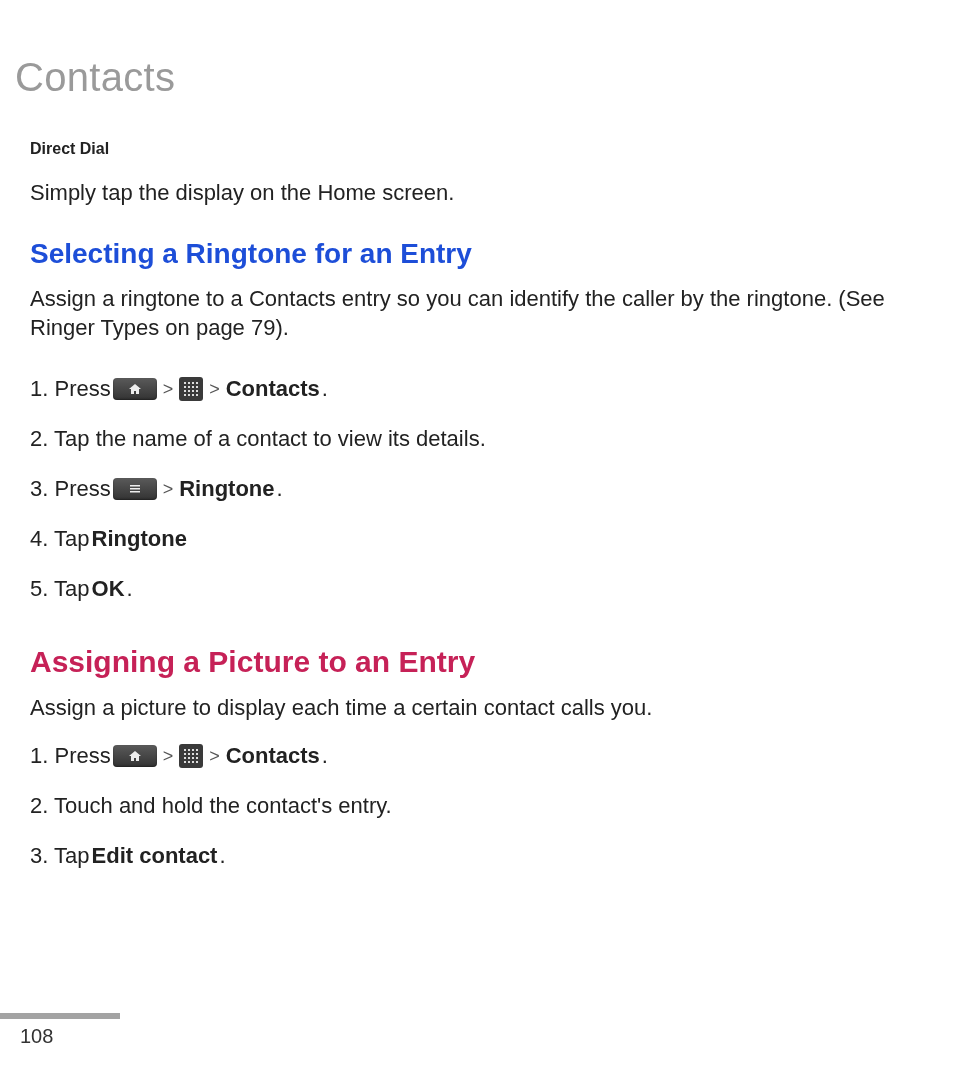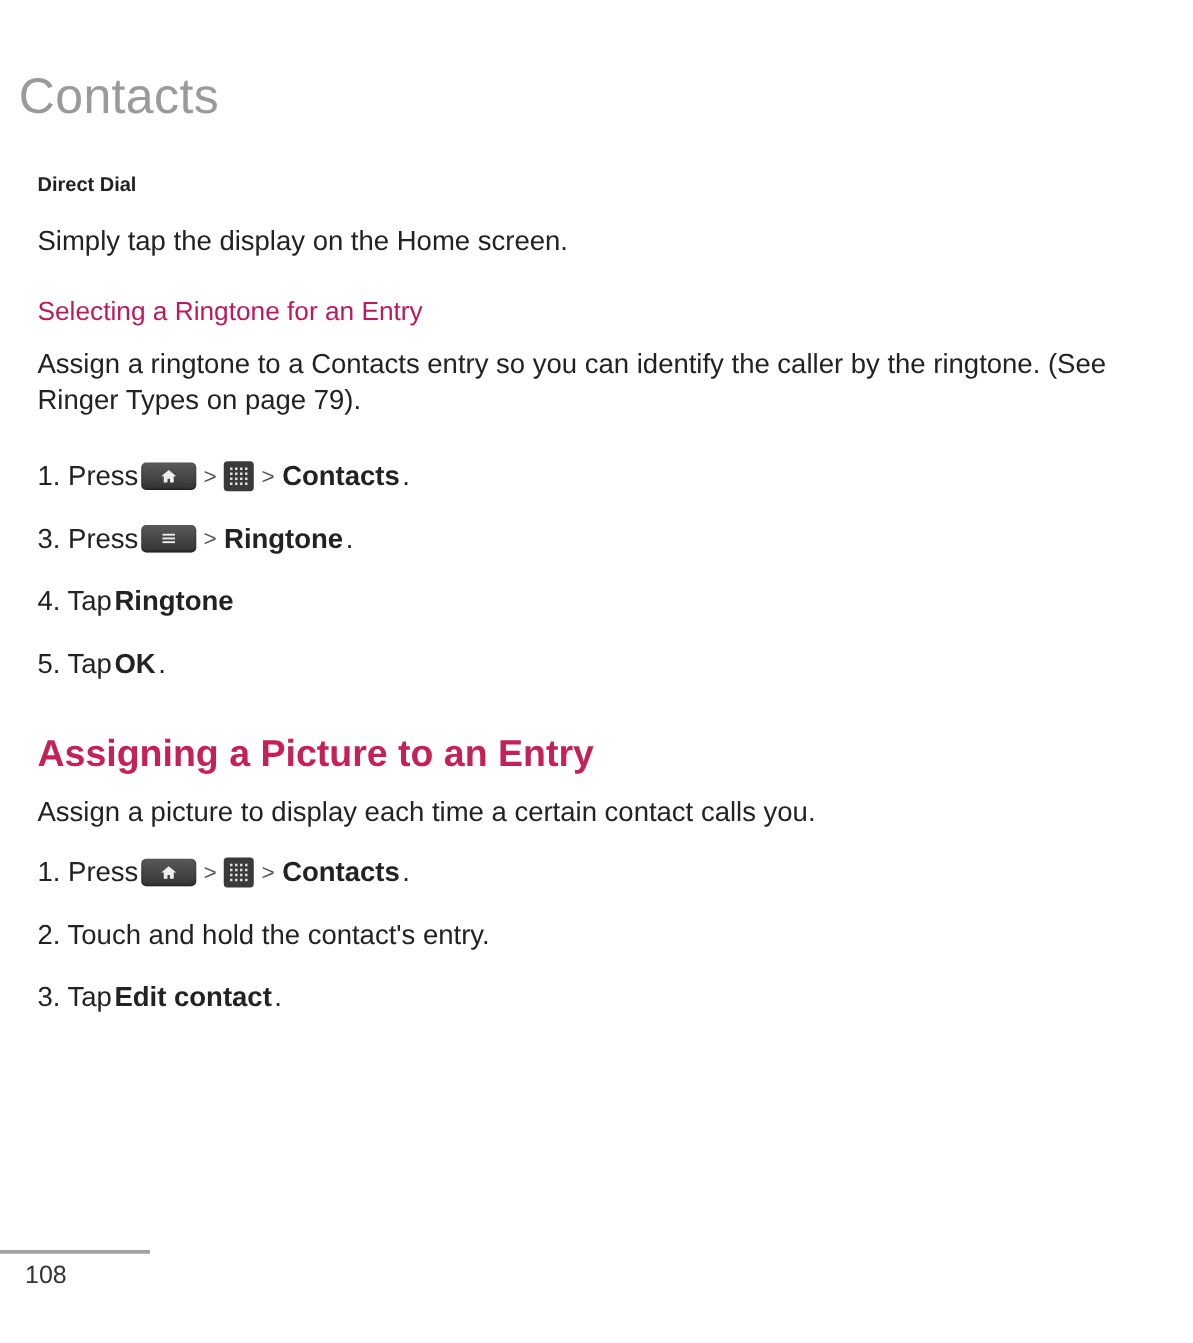--- a/index.html
+++ b/index.html
@@ -31,23 +31,23 @@
     color: #222;
     margin-bottom: 20px;
   }
   .body-text {
     font-size: 22px;
     color: #222;
     line-height: 1.35;
     margin-bottom: 30px;
   }
   .section-heading {
-    font-size: 21px;
-    font-weight: 400;
-    color: #be185d;
+    font-size: 28px;
+    font-weight: 700;
+    color: #1d4ed8;
     margin: 28px 0 14px 0;
   }
   .big-heading {
     font-size: 30px;
     font-weight: 700;
     color: #c62157;
     margin: 40px 0 14px 0;
   }
   .step {
     font-size: 22px;
@@ -88,23 +88,23 @@
     border-radius: 3px;
     background: #3a3a3a;
     display: inline-flex;
     align-items: center;
     justify-content: center;
     vertical-align: middle;
   }
   .footer {
     position: absolute;
     left: 0;
-    bottom: 42px;
+    bottom: 26px;
     width: 120px;
-    border-top: 3px solid #a3a3a3;
+    border-top: 6px solid #a3a3a3;
     padding-top: 6px;
   }
   .page-num {
     font-size: 20px;
     color: #333;
     margin-left: 20px;
   }
 </style>
 </head>
 <body>
@@ -147,20 +147,23 @@
             <rect x="9" y="13" width="2" height="2"></rect>
             <rect x="13" y="13" width="2" height="2"></rect>
         </g>
       </svg>
     </span>
     <span class="chev">&gt;</span>
     <span class="bold">Contacts</span>
       <span>.</span>
   </div>
 
+  <div class="step">
+    <span>2.  Tap the name of a contact to view its details.</span>
+  </div>
 
   <div class="step">
     <span>3. Press</span>
     <span class="icon">
       <svg width="14" height="10" viewBox="0 0 14 10">
         <rect x="2" y="1" width="10" height="1.5" fill="#eee"></rect>
         <rect x="2" y="4" width="10" height="1.5" fill="#eee"></rect>
         <rect x="2" y="7" width="10" height="1.5" fill="#eee"></rect>
       </svg>
     </span>

